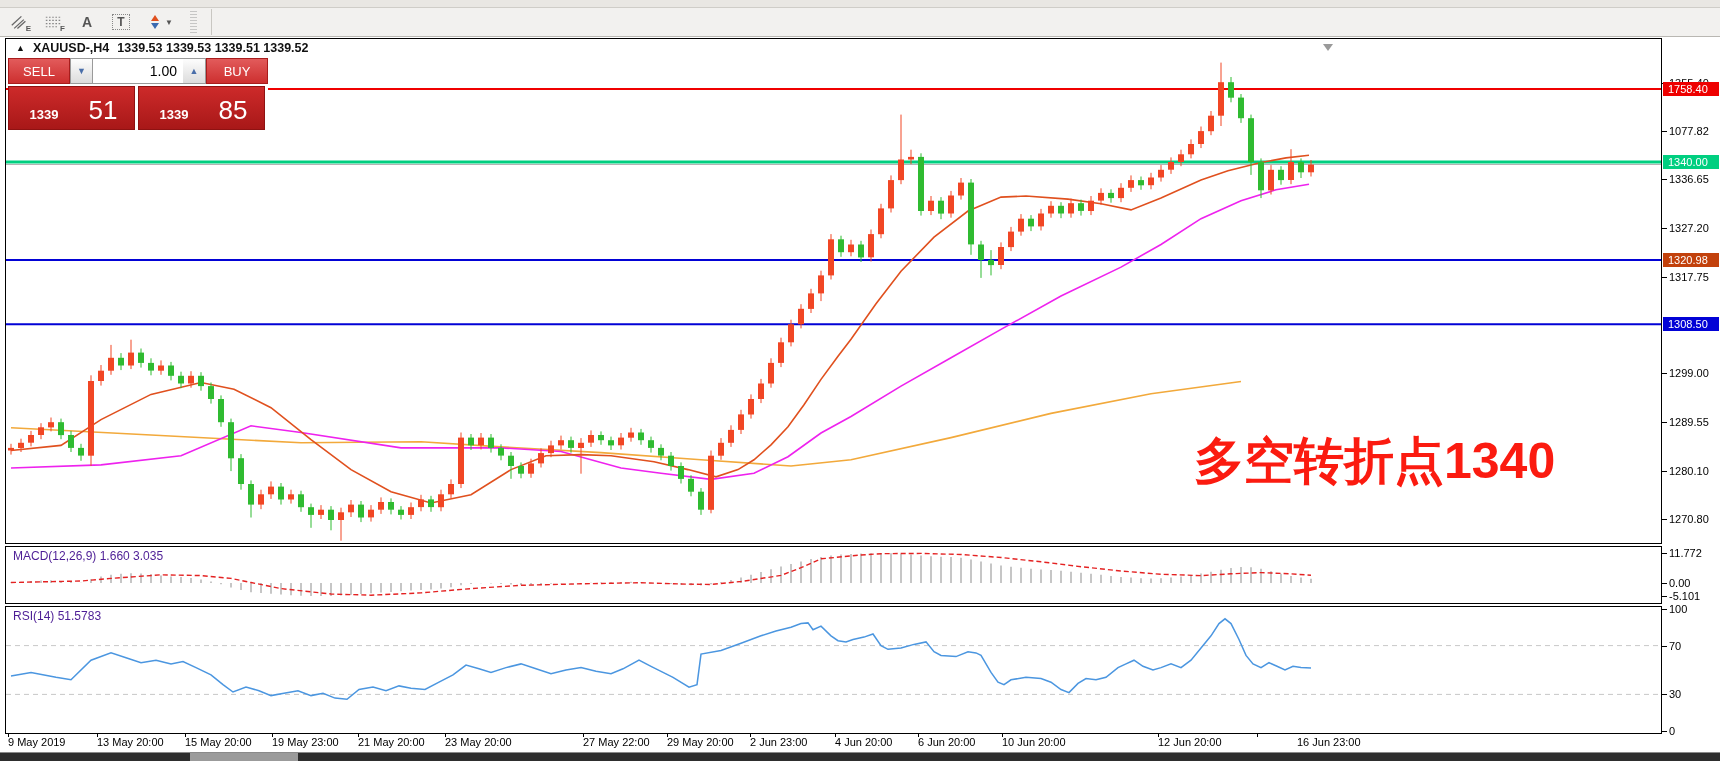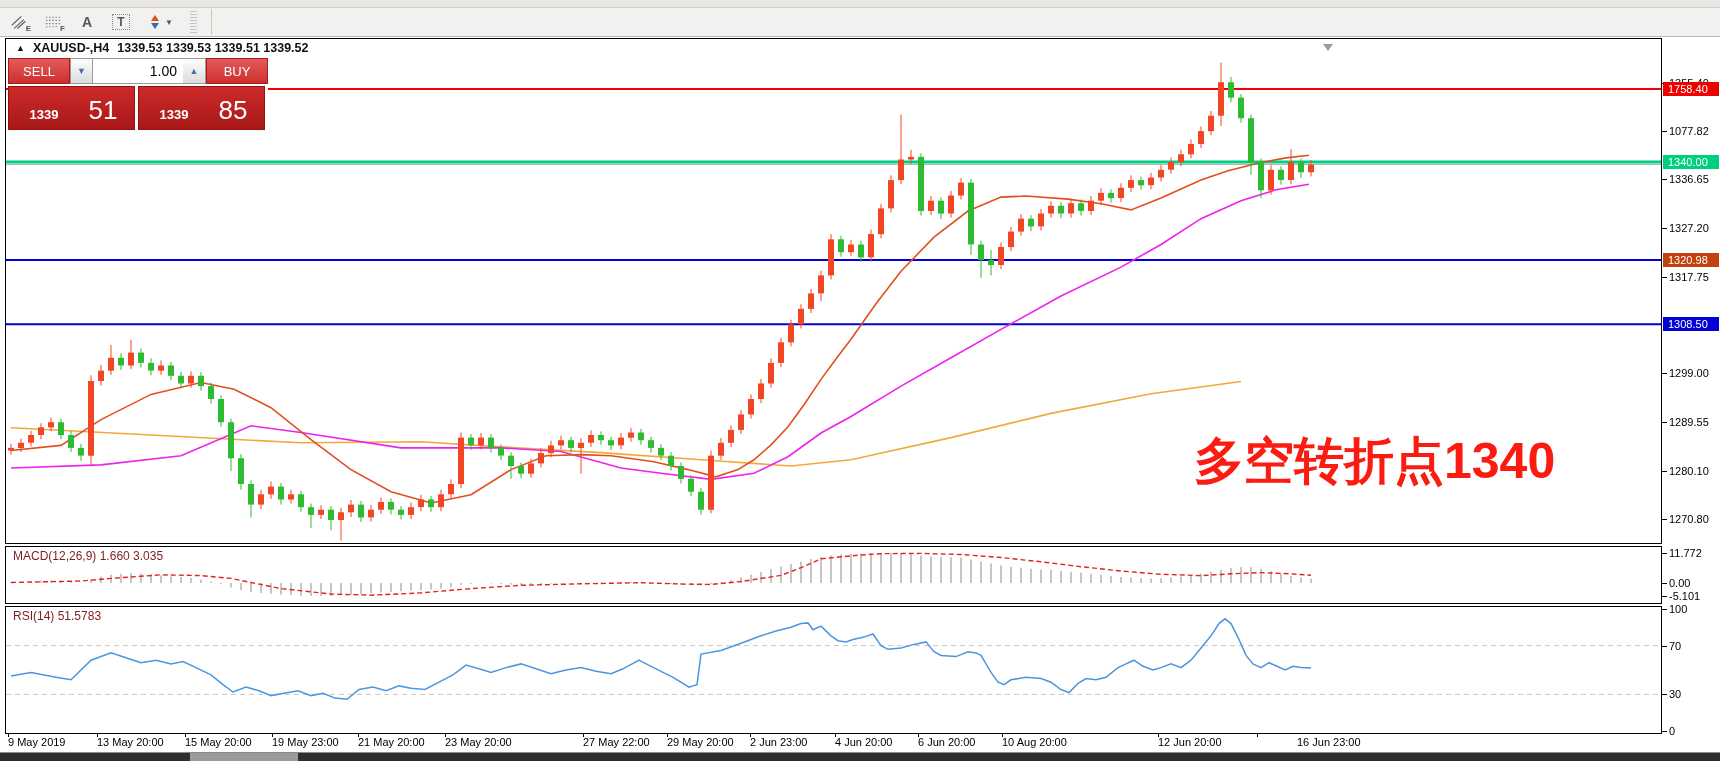--- a/index.html
+++ b/index.html
@@ -13,21 +13,21 @@
   .grip{width:7px;height:22px;margin:0 6px 0 10px;background-image:repeating-linear-gradient(#bbb 0 1px,transparent 1px 3px);background-size:2px 100%;background-repeat:repeat-x;opacity:.8;}
   .tfbtn{height:22px;padding:0 7px;margin:0 1px;border:1px solid transparent;background:transparent;color:#3a3a3a;font-size:12px;font-family:"Liberation Sans",sans-serif;display:flex;align-items:center;}
   .tfbtn.active{background:#fbf5e4;border:1px solid #8f8f8f;border-radius:1px;}
   .tbsep{width:1px;height:26px;background:#c9c7c2;margin-left:8px;}
   
   .frame{position:absolute;background:#fff;border:1px solid #000;box-sizing:border-box;}
   #frame-main{left:5px;top:38px;width:1657px;height:506px;}
   #frame-macd{left:5px;top:546px;width:1657px;height:58px;}
   #frame-rsi{left:5px;top:606px;width:1657px;height:128px;}
   .frame svg{position:absolute;left:0;top:0;}
-  .ind-label{position:absolute;left:7px;top:2px;font-size:12px;color:#7f1d1d;white-space:nowrap;}
+  .ind-label{position:absolute;left:7px;top:2px;font-size:12px;color:#4c1d95;white-space:nowrap;}
   
   .chart-header{position:absolute;left:12px;top:41px;font-size:12.5px;font-weight:bold;color:#111;display:flex;gap:8px;align-items:center;background:#fff;padding:0 4px;}
   .chart-header .tri{font-size:9px;}
   .trade-panel{position:absolute;left:8px;top:58px;width:260px;background:#fff;}
   .tp-row{display:flex;height:26px;}
   .tp-btn{width:62px;background:linear-gradient(#e25b5b,#cd2f2f);color:#fff;font-size:13px;display:flex;align-items:center;justify-content:center;border:1px solid #a81c1c;box-sizing:border-box;}
   .tp-spin{width:23px;background:linear-gradient(#fdfdfd,#dcdcdc);border:1px solid #9a9a9a;border-left:none;box-sizing:border-box;display:flex;align-items:center;justify-content:center;color:#4a6ea9;font-size:9px;}
   .tp-spin.first{border-left:1px solid #9a9a9a;}
   .tp-input{width:90px;border:1px solid #9a9a9a;border-left:none;border-right:none;box-sizing:border-box;text-align:right;font-size:14px;padding:0 6px;font-family:"Liberation Sans",sans-serif;color:#000;}
   .tp-big{display:flex;gap:3px;margin-top:2px;}
@@ -596,21 +596,21 @@
       <div class="da-label" style="left: 578px;">27 May 22:00</div>
       <div class="da-tick" style="left: 662px;"></div>
       <div class="da-label" style="left: 662px;">29 May 20:00</div>
       <div class="da-tick" style="left: 745px;"></div>
       <div class="da-label" style="left: 745px;">2 Jun 23:00</div>
       <div class="da-tick" style="left: 830px;"></div>
       <div class="da-label" style="left: 830px;">4 Jun 20:00</div>
       <div class="da-tick" style="left: 913px;"></div>
       <div class="da-label" style="left: 913px;">6 Jun 20:00</div>
       <div class="da-tick" style="left: 997px;"></div>
-      <div class="da-label" style="left: 997px;">10 Aug 20:00</div>
+      <div class="da-label" style="left: 997px;">10 Jun 20:00</div>
       <div class="da-tick" style="left: 1153px;"></div>
       <div class="da-label" style="left: 1153px;">12 Jun 20:00</div>
       <div class="da-tick" style="left: 1252px;"></div>
       <div class="da-label" style="left: 1252px; margin-left: 40px;">16 Jun 23:00</div>
     </div>
 
   <div class="hscroll">
     <div class="thumb"></div>
   </div>
 

